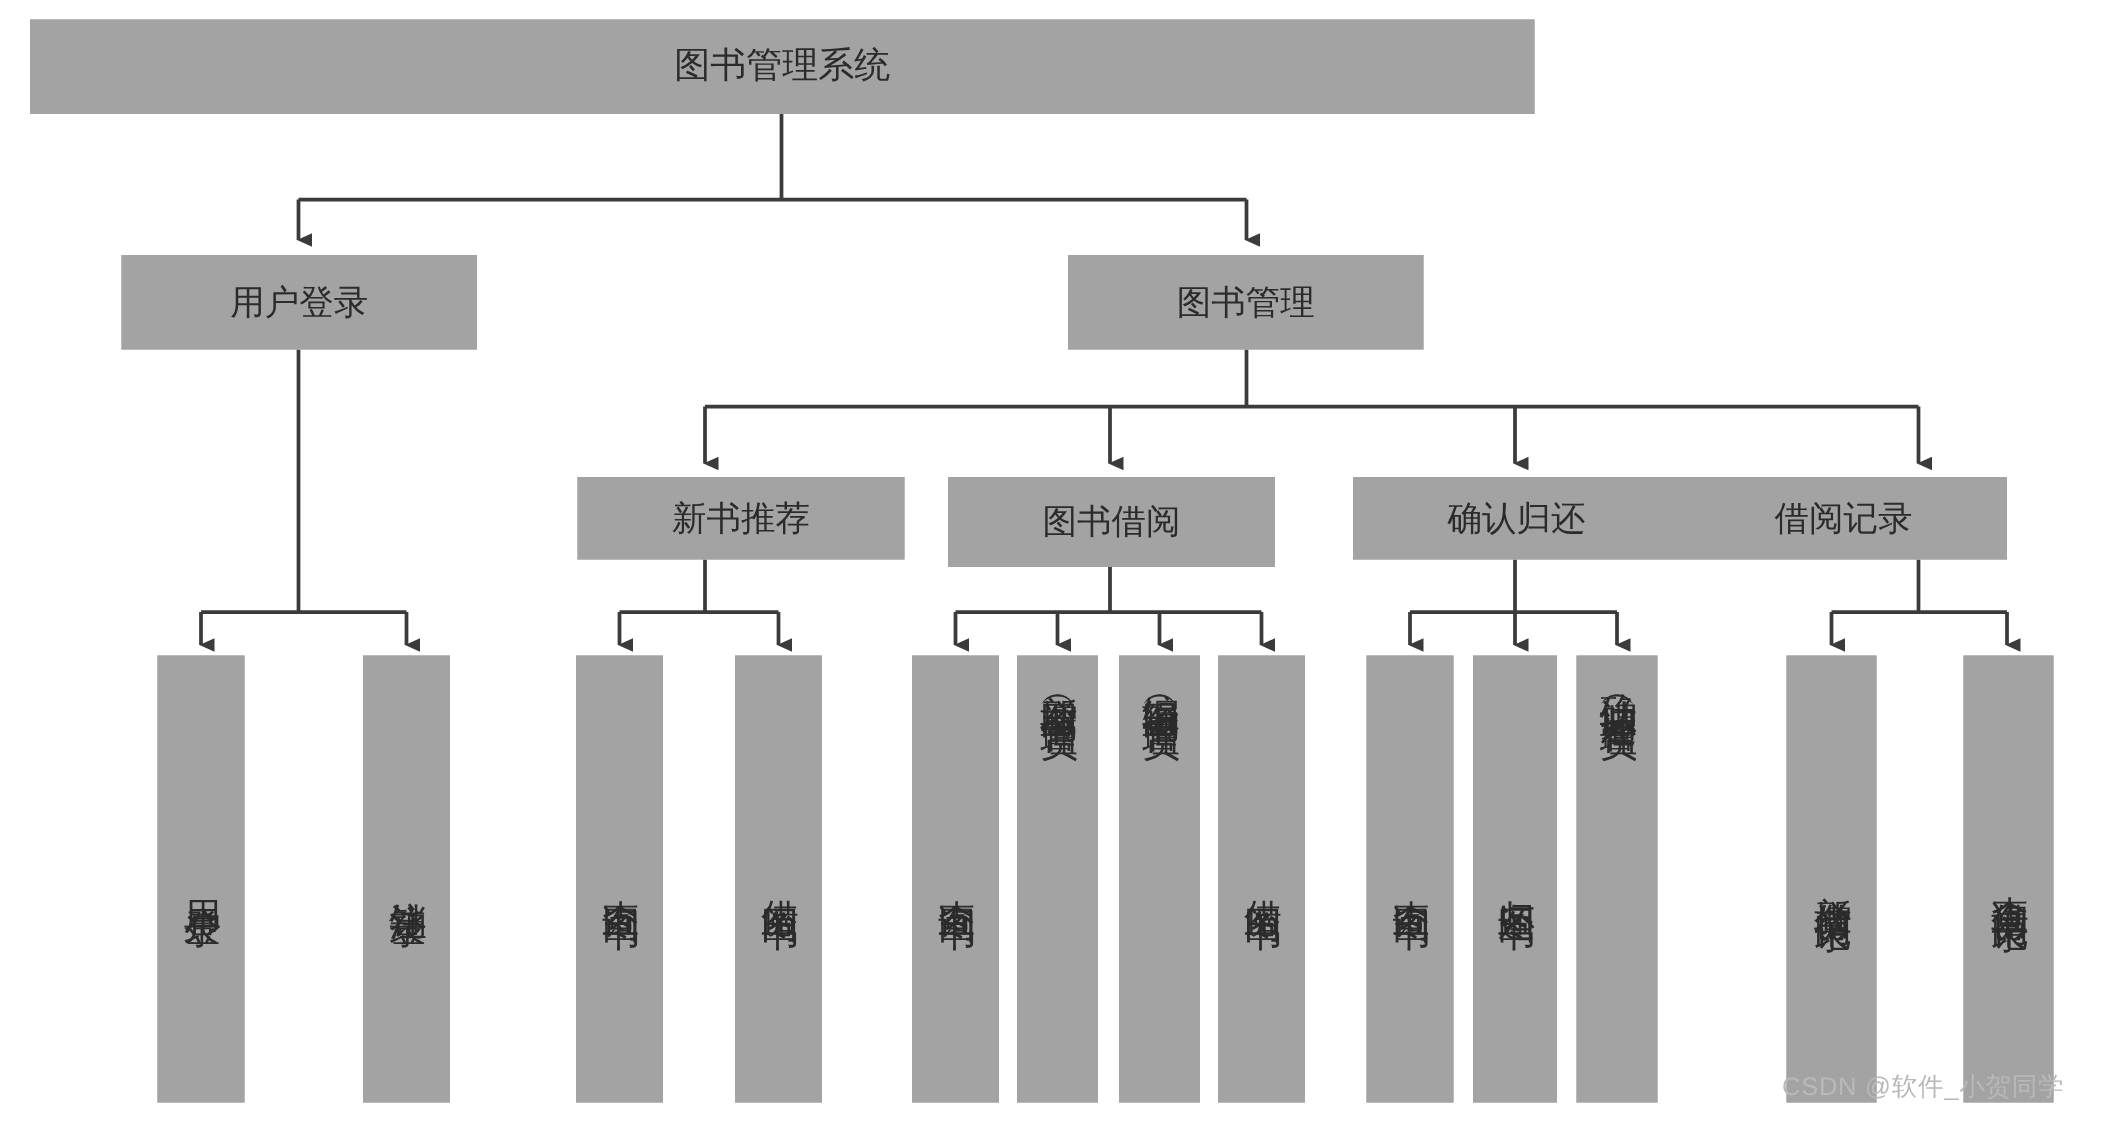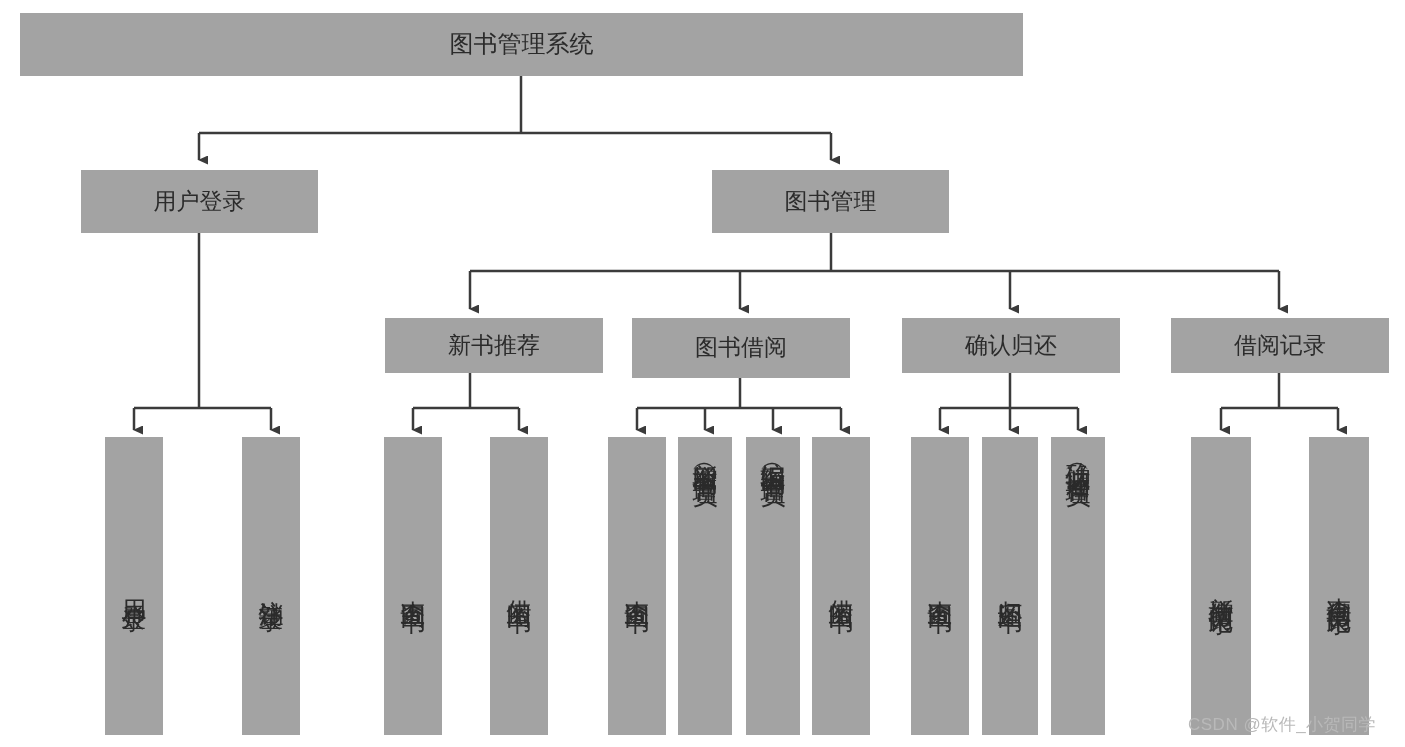--- a/index.html
+++ b/index.html
@@ -146,21 +146,21 @@
 
   <div class="node horiz" style="left:361px; top:318px; width:218px; height:55px;margin-left:24px;">
     <span class="node-label">新书推荐</span>
   </div>
   <div class="node horiz" style="left:632px; top:318px; width:218px; height:60px;">
     <span class="node-label">图书借阅</span>
   </div>
   <div class="node horiz" style="left:902px; top:318px; width:218px; height:55px;">
     <span class="node-label">确认归还</span>
   </div>
-  <div class="node horiz" style="left:1171px; top:318px; width:218px; height:55px;">
+  <div class="node horiz" style="left:1120px; top:318px; width:218px; height:55px;">
     <span class="node-label">借阅记录</span>
   </div>
 
   <div class="node vert centered" style="left:105px; top:437px; width:58px; height:298px;">
     <span class="node-label">用户登录</span>
   </div>
   <div class="node vert centered" style="left:242px; top:437px; width:58px; height:298px;">
     <span class="node-label">注销登录</span>
   </div>
 

